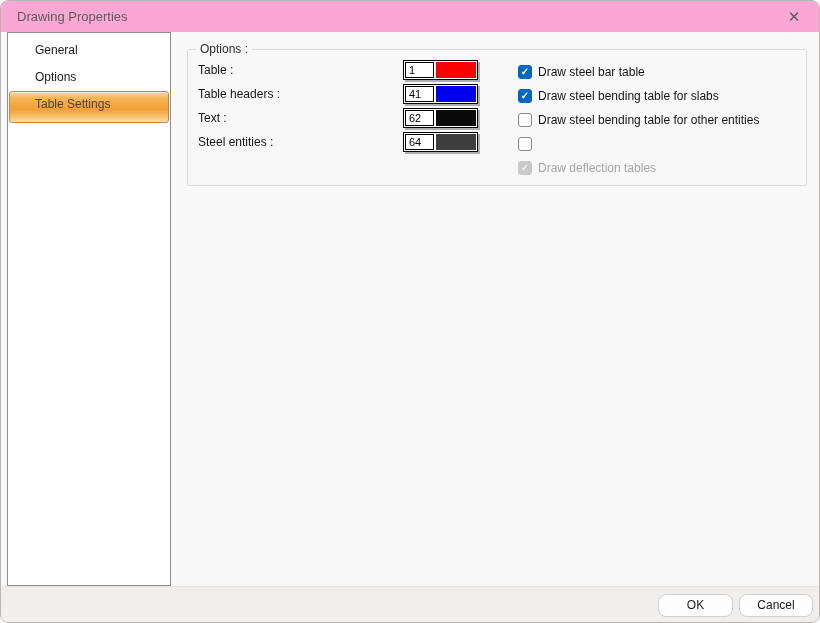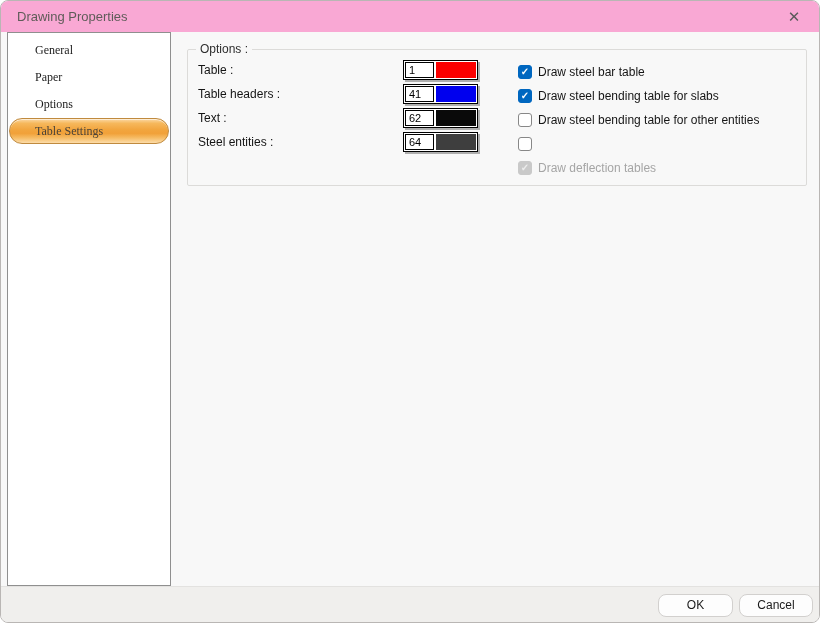--- a/index.html
+++ b/index.html
@@ -23,29 +23,29 @@
   }
   .close-btn {
     position: absolute; right: 8px; top: 2px; width: 34px; height: 27px;
     text-align: center; line-height: 27px; font-size: 15px; color: #5a5a5a;
     cursor: default;
   }
 
   
   .sidebar {
     position: absolute; left: 6px; top: 31px; width: 164px; height: 554px;
-    background: #ffffff; border: 1px solid #8f8f8f; padding-top: 4px; font-family: Liberation Serif, serif;
+    background: #ffffff; border: 1px solid #8f8f8f; padding-top: 4px;
   }
   .side-item {
     height: 27px; line-height: 27px; padding-left: 27px;
     font-size: 12px; color: #1b1b1b; cursor: default;
   }
   .side-item.selected {
-    margin: 0 1px; padding-left: 25px; height: 26px; line-height: 24px;
-    border: 1px solid #c08a3e; border-radius: 13px;
+    margin: 0 1px; padding-left: 25px; height: 32px; line-height: 24px;
+    border: 1px solid #c08a3e; border-radius: 3px;
     background: linear-gradient(180deg,
       #fbd9a6 0%, #f6b85c 18%, #f2a53e 45%, #f1a139 60%,
       #f6bb63 78%, #fcdca9 100%);
     box-shadow: inset 0 1px 0 rgba(255,255,255,0.55);
     color: #4a4338;
   }
 
   
   .groupbox {
     position: absolute; left: 186px; top: 48px; width: 620px; height: 137px;
@@ -111,21 +111,20 @@
 
 <div class="dialog">
 
   <div class="titlebar">
     <span class="title">Drawing Properties</span>
     <span class="close-btn">✕</span>
   </div>
 
   <div class="sidebar">
     <div class="side-item">General</div>
-    <div class="side-item">Paper</div>
     <div class="side-item">Options</div>
     <div class="side-item selected">Table Settings</div>
   </div>
 
   <div class="groupbox">
     <span class="legend">Options :</span>
 
     <span class="opt-label" style="top:10px">Table :</span>
     <span class="opt-label" style="top:34px">Table headers :</span>
     <span class="opt-label" style="top:58px">Text :</span>

